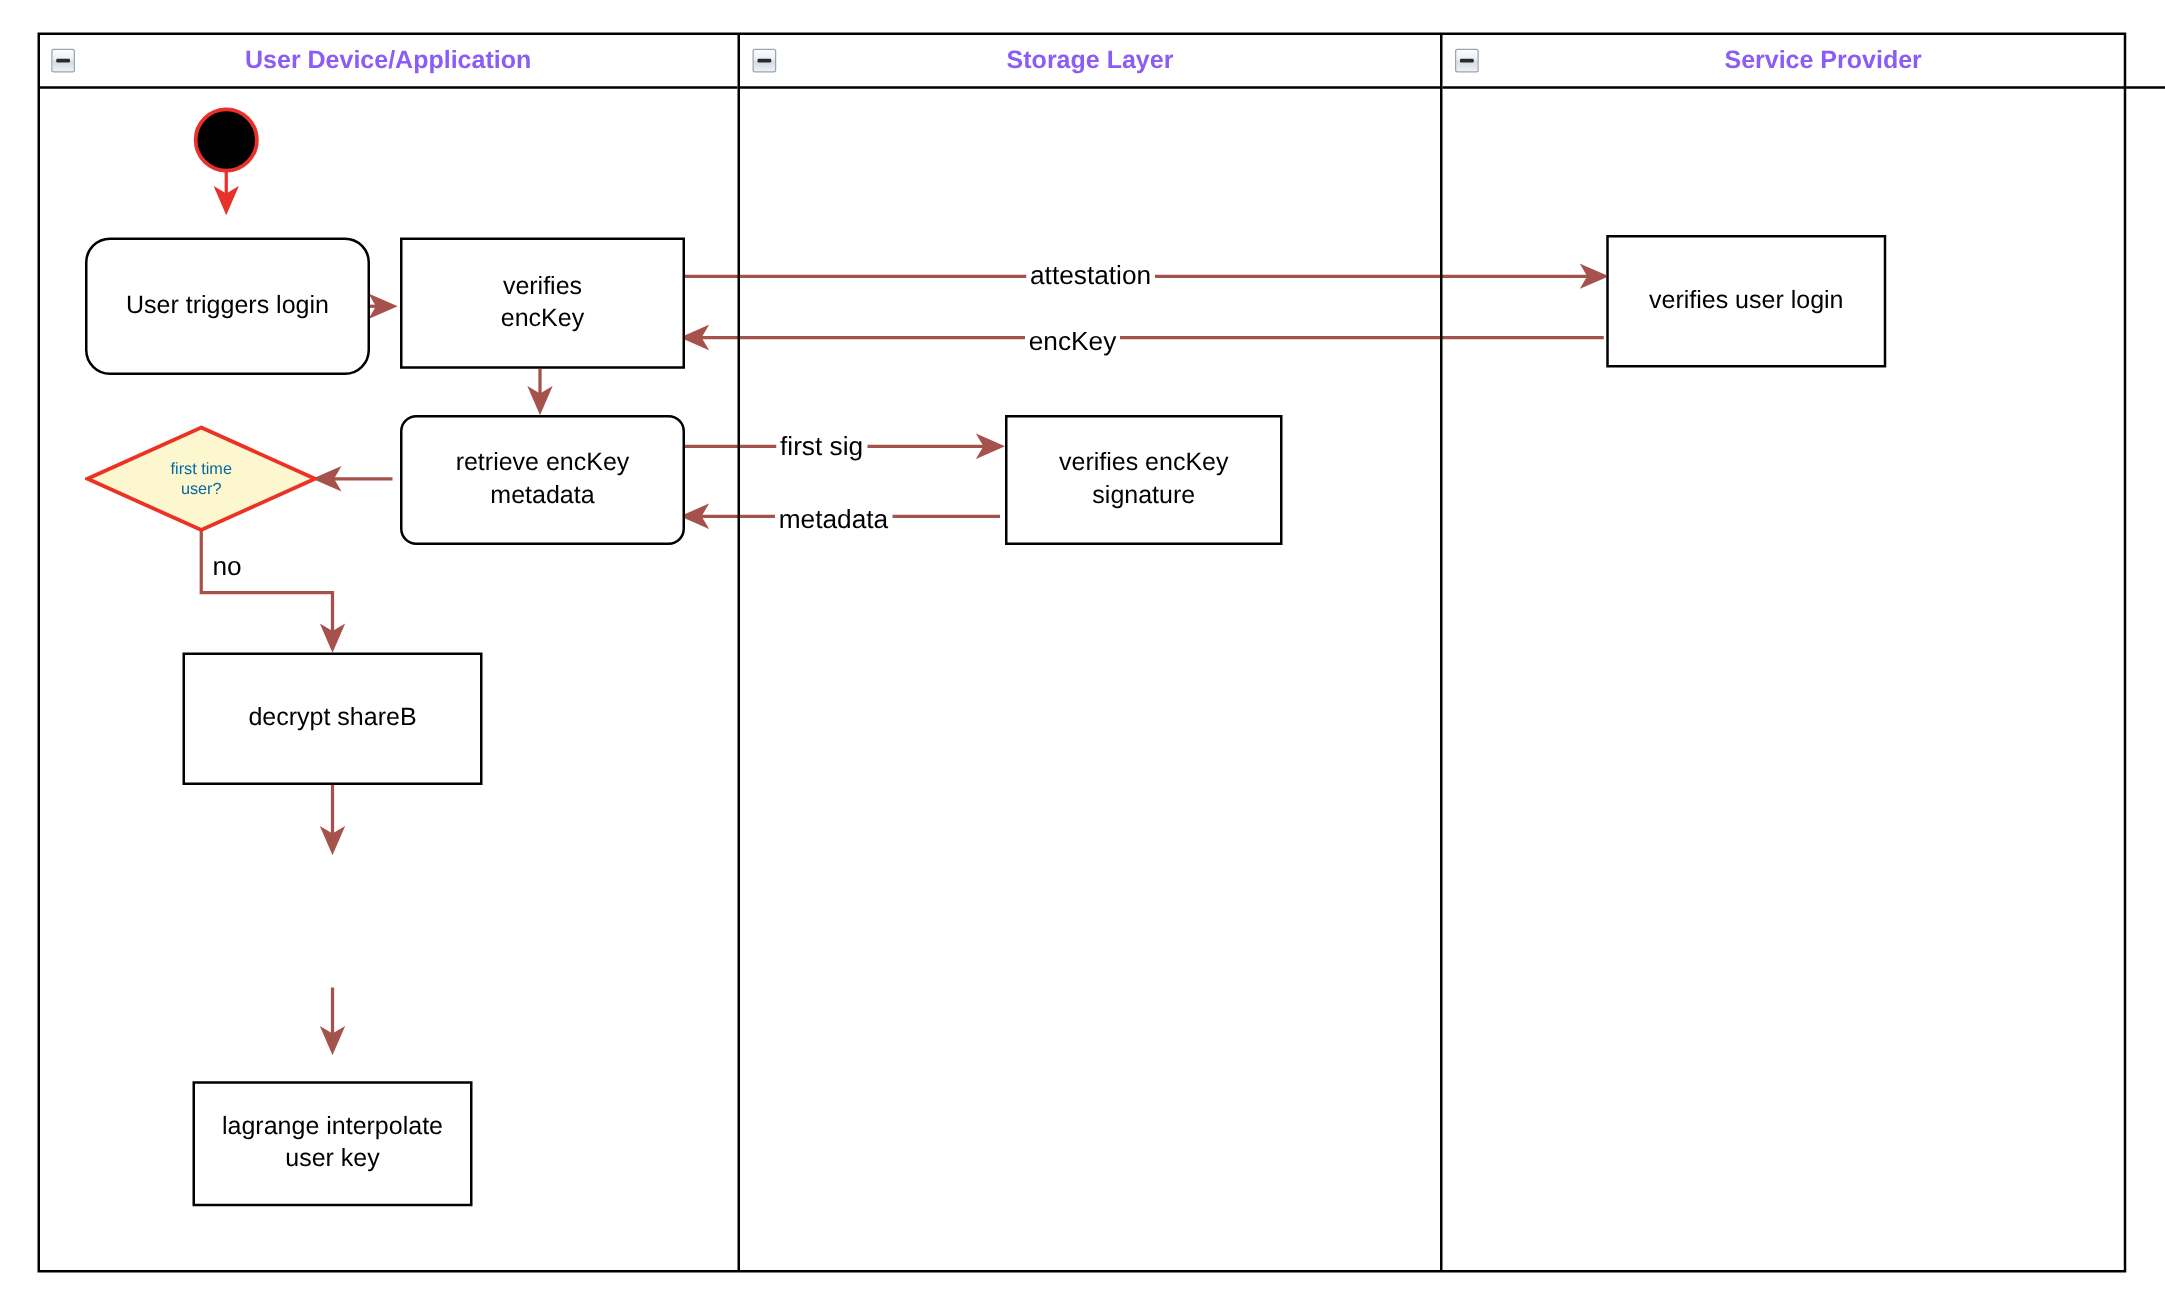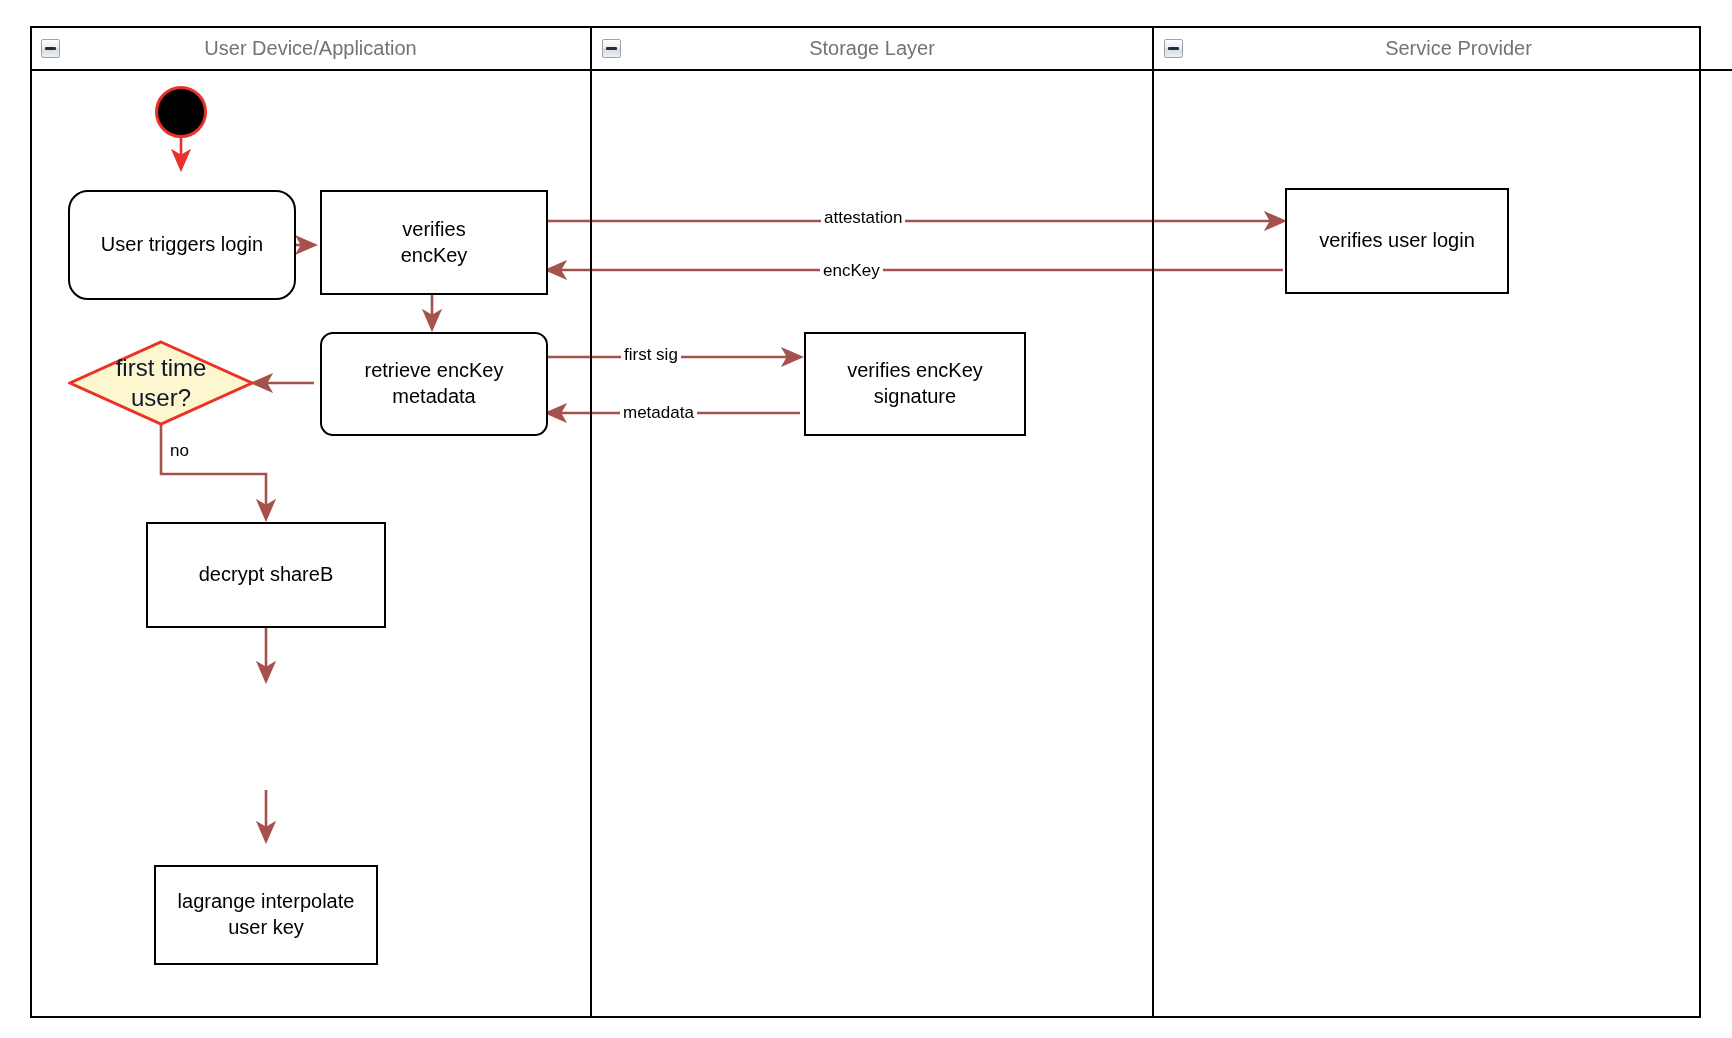--- a/index.html
+++ b/index.html
@@ -40,22 +40,22 @@
     top: 27px;
     height: 44px;
     box-sizing: border-box;
     border-bottom: 2px solid #000000;
     display: flex;
     align-items: center;
     justify-content: center;
   }
   .lane-header .title {
     font-size: 20px;
-    font-weight: normal;
-    color: #737373;
+    font-weight: bold;
+    color: #8b5cf6;
     letter-spacing: 0px;
   }
   .collapse-icon {
     position: absolute;
     left: 10px;
     top: 12px;
     width: 19px;
     height: 19px;
     box-sizing: border-box;
     border: 1px solid #9aa4b0;
@@ -98,40 +98,40 @@
     border-radius: 50%;
     background: #000000;
     border: 3px solid #e8312a;
   }
   .decision {
     position: absolute;
     display: flex;
     align-items: center;
     justify-content: center;
     text-align: center;
-    color: #0f172a;
-    font-size: 24px;
+    color: #0369a1;
+    font-size: 13px;
     line-height: 1.25;
     white-space: pre-line;
     z-index: 3;
   }
   .decision .diamond-bg {
     position: absolute;
     left: 0;
     top: 0;
     width: 100%;
     height: 100%;
   }
   .decision .dtext {
     position: relative;
     z-index: 2;
   }
   .edge-label {
     position: absolute;
-    font-size: 17px;
+    font-size: 21px;
     color: #000000;
     background: #ffffff;
     padding: 0 3px;
     white-space: nowrap;
     z-index: 4;
     line-height: 1.1;
   }
 </style>
 </head>
 <body>

